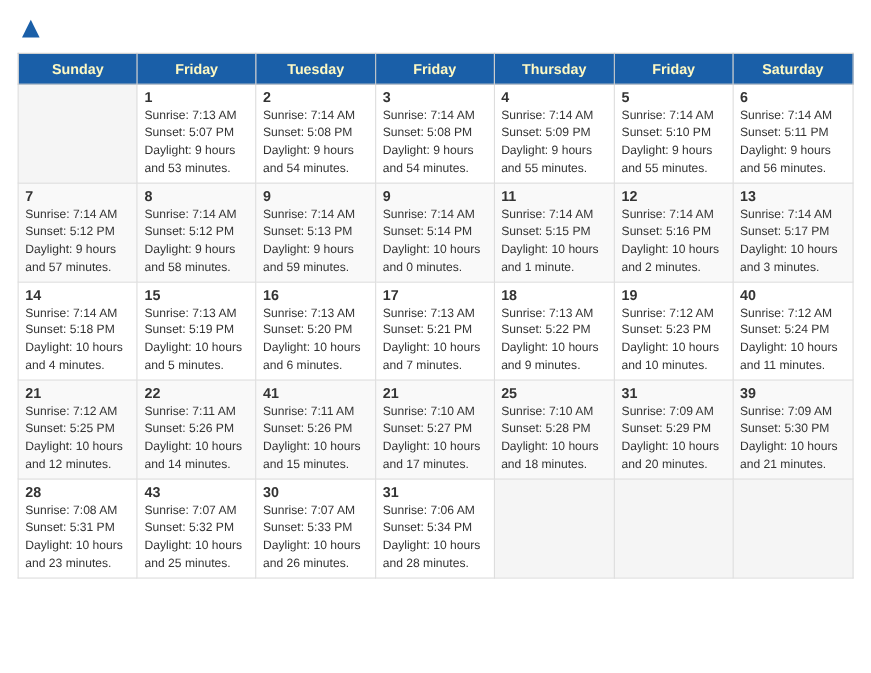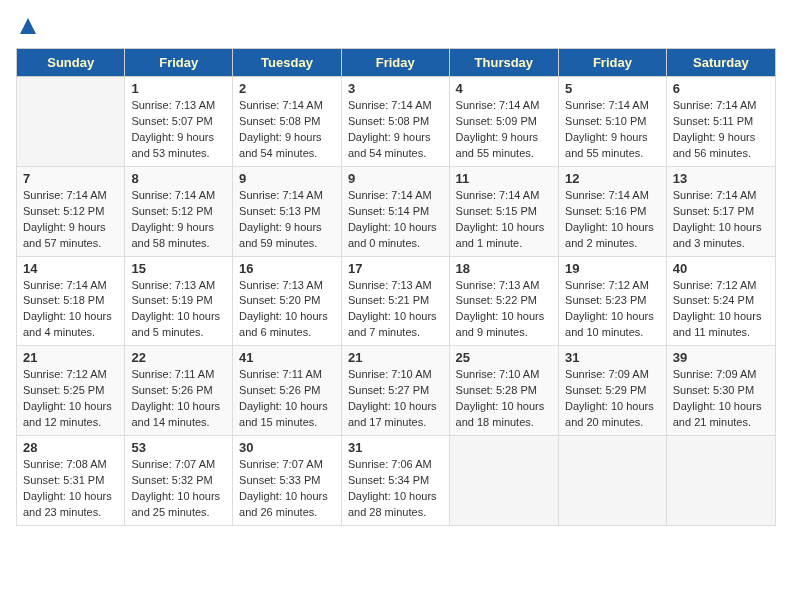--- a/index.html
+++ b/index.html
@@ -242,21 +242,21 @@
           <span class="day-number">39</span>
           <div class="day-info">Sunrise: 7:09 AM<br>Sunset: 5:30 PM<br>Daylight: 10 hours<br>and 21 minutes.</div>
         </td>
       </tr>
       <tr>
         <td>
           <span class="day-number">28</span>
           <div class="day-info">Sunrise: 7:08 AM<br>Sunset: 5:31 PM<br>Daylight: 10 hours<br>and 23 minutes.</div>
         </td>
         <td>
-          <span class="day-number">53</span>
+          <span class="day-number">43</span>
           <div class="day-info">Sunrise: 7:07 AM<br>Sunset: 5:32 PM<br>Daylight: 10 hours<br>and 25 minutes.</div>
         </td>
         <td>
           <span class="day-number">30</span>
           <div class="day-info">Sunrise: 7:07 AM<br>Sunset: 5:33 PM<br>Daylight: 10 hours<br>and 26 minutes.</div>
         </td>
         <td>
           <span class="day-number">31</span>
           <div class="day-info">Sunrise: 7:06 AM<br>Sunset: 5:34 PM<br>Daylight: 10 hours<br>and 28 minutes.</div>
         </td>

